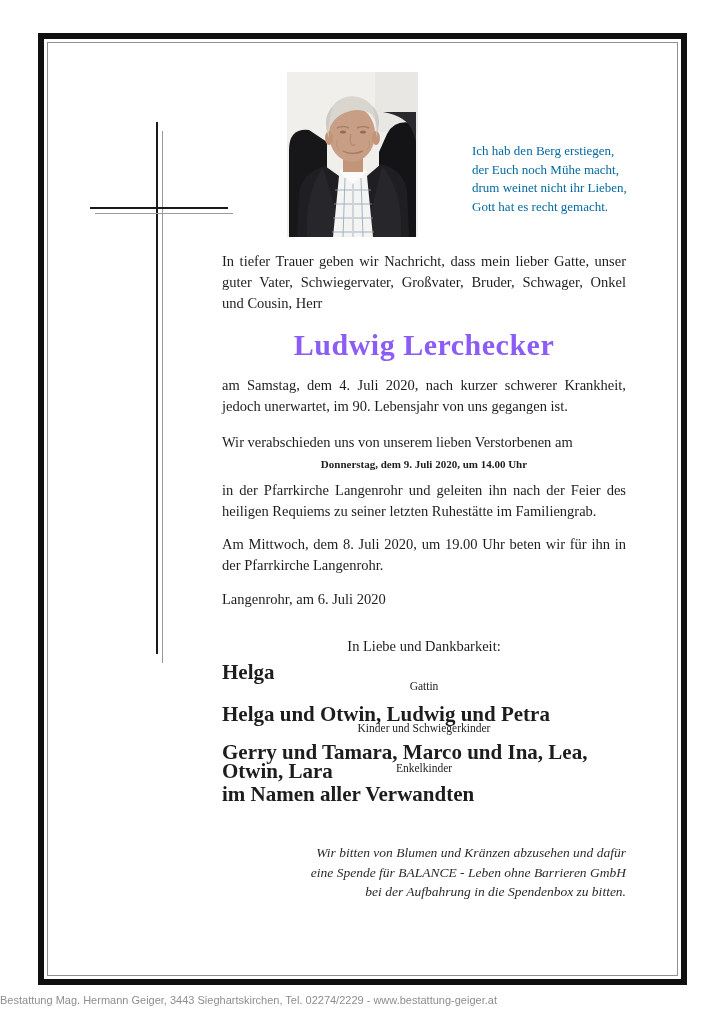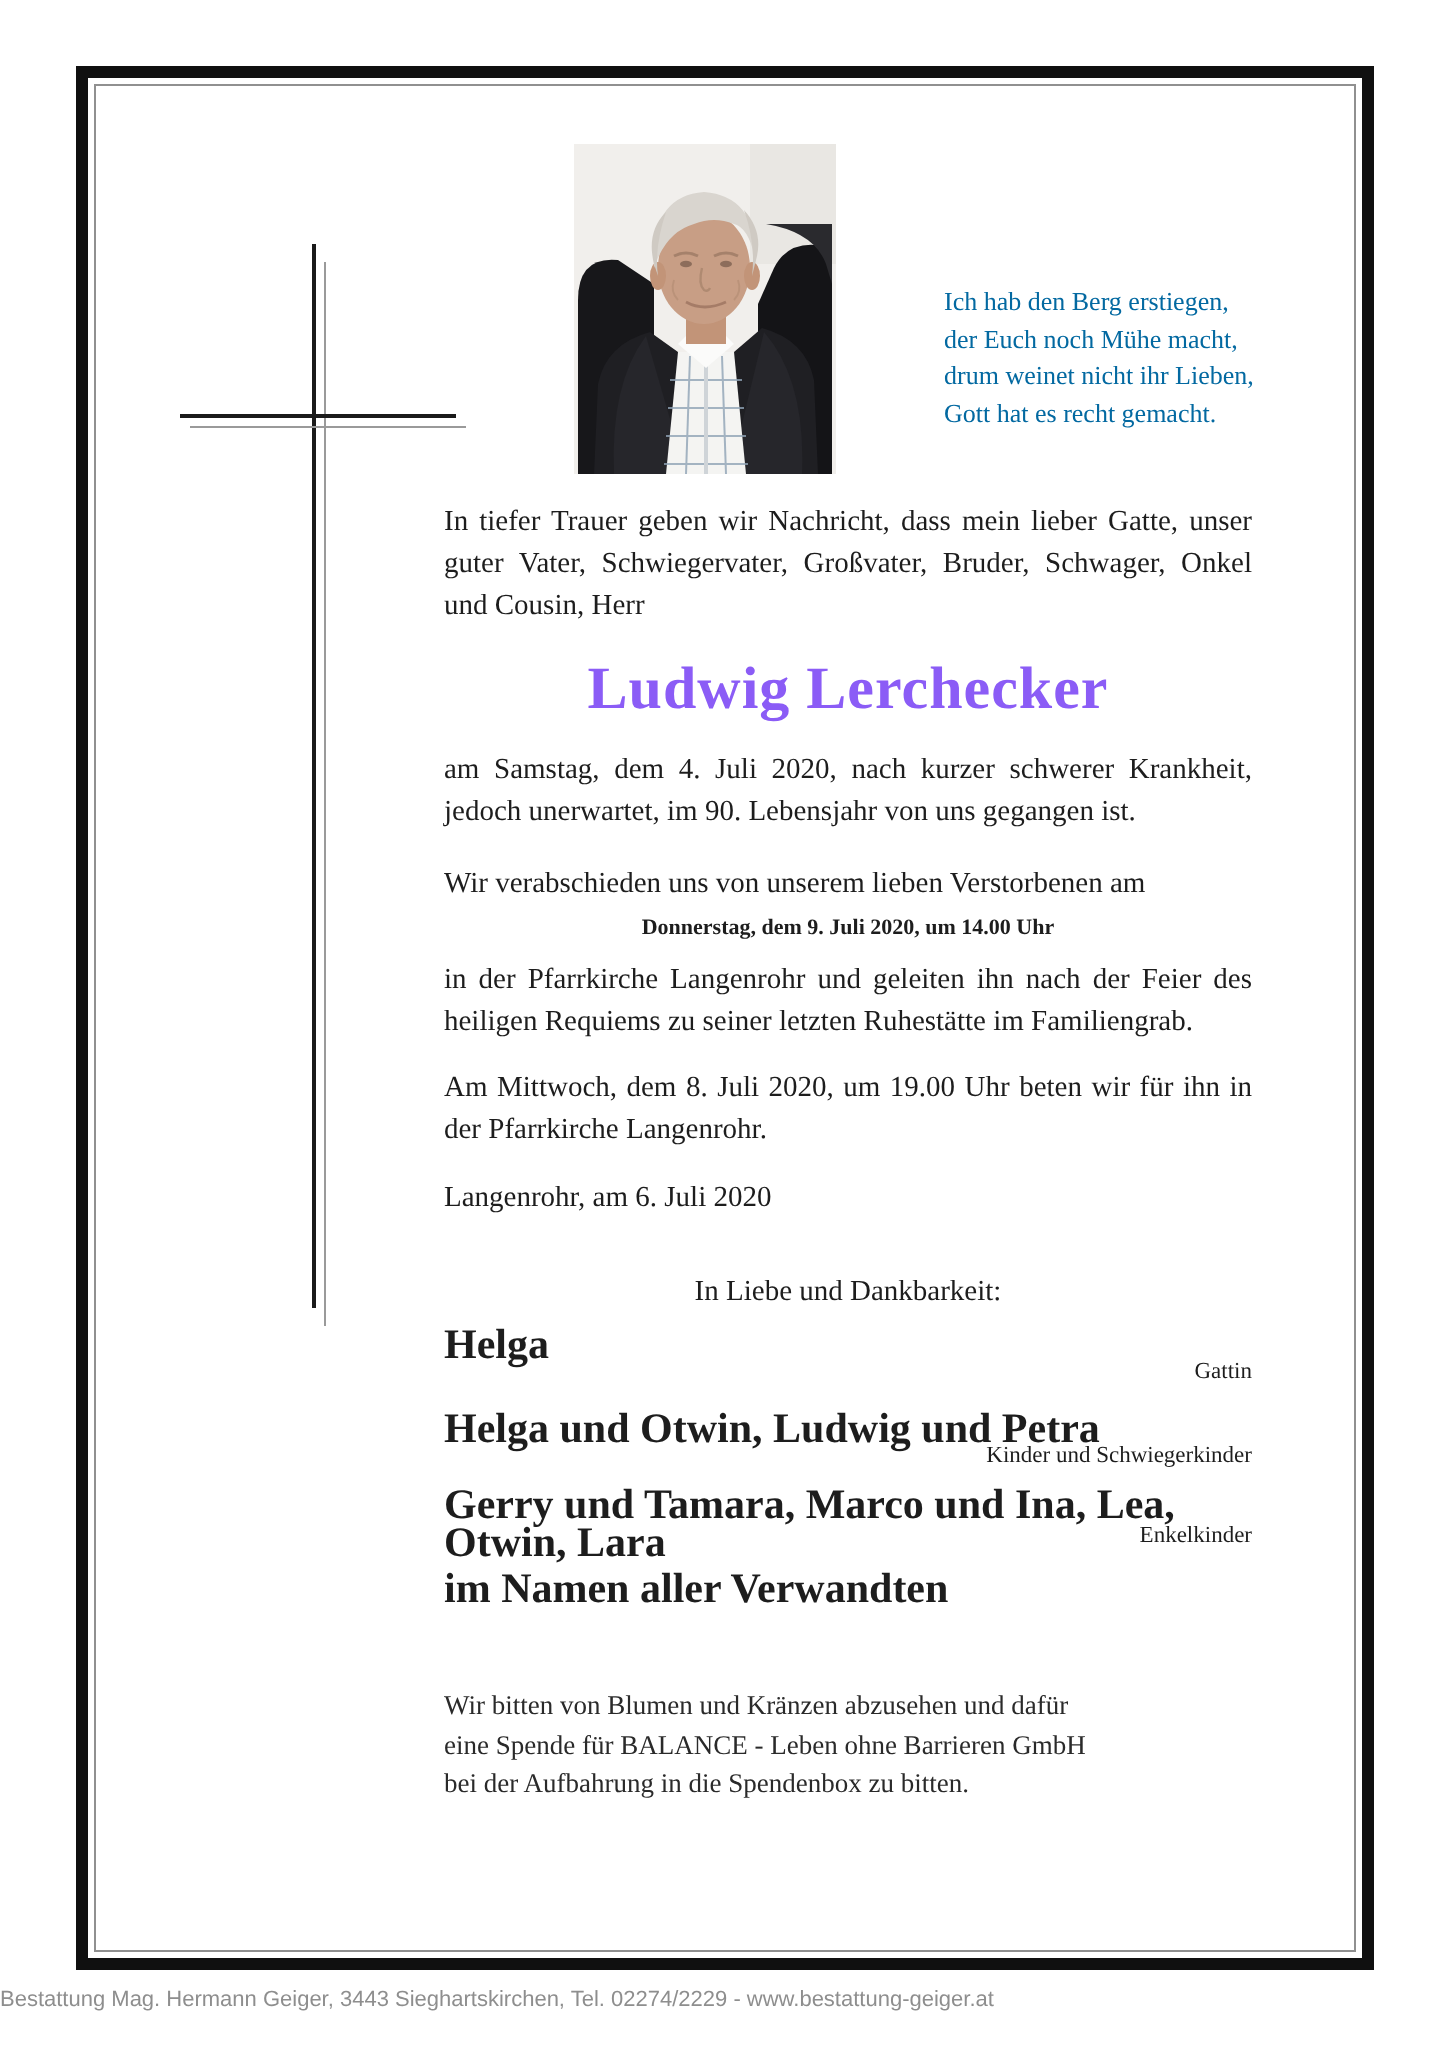--- a/index.html
+++ b/index.html
@@ -34,24 +34,24 @@
   .blk { position:absolute; left:222px; width:404px; font-size:14.5px; line-height:21px; }
   .just   { text-align:justify; }
   .center { text-align:center; }
   .name-line {
     position:absolute; left:222px; width:404px; top:327px;
     font-size:30px; line-height:36px; font-weight:bold; text-align:center;
     letter-spacing:0.5px; color:#8b5cf6;
   }
   .date-bold { font-size:11px; font-weight:bold; }
   .mourner-name { font-size:21px; line-height:19px; font-weight:bold; text-align:left; }
-  .mourner-role { font-size:11.5px; line-height:14px; text-align:right; }
+  .mourner-role { font-size:11.5px; line-height:14px; text-align:center; }
   .donation {
     position:absolute; left:222px; width:404px; top:843px;
-    font-size:13.5px; line-height:19.5px; text-align:left; color:#2a2a2a;
+    font-style:italic; font-size:13.5px; line-height:19.5px; text-align:right; color:#2a2a2a;
   }
   .donation div { display:block; }
   .footer {
     position:absolute; left:0; top:994px; width:724px; 
     font-family:"Liberation Sans", sans-serif; font-size:11px; color:#8e8e8e;
   }
 </style>
 </head>
 <body>
 

